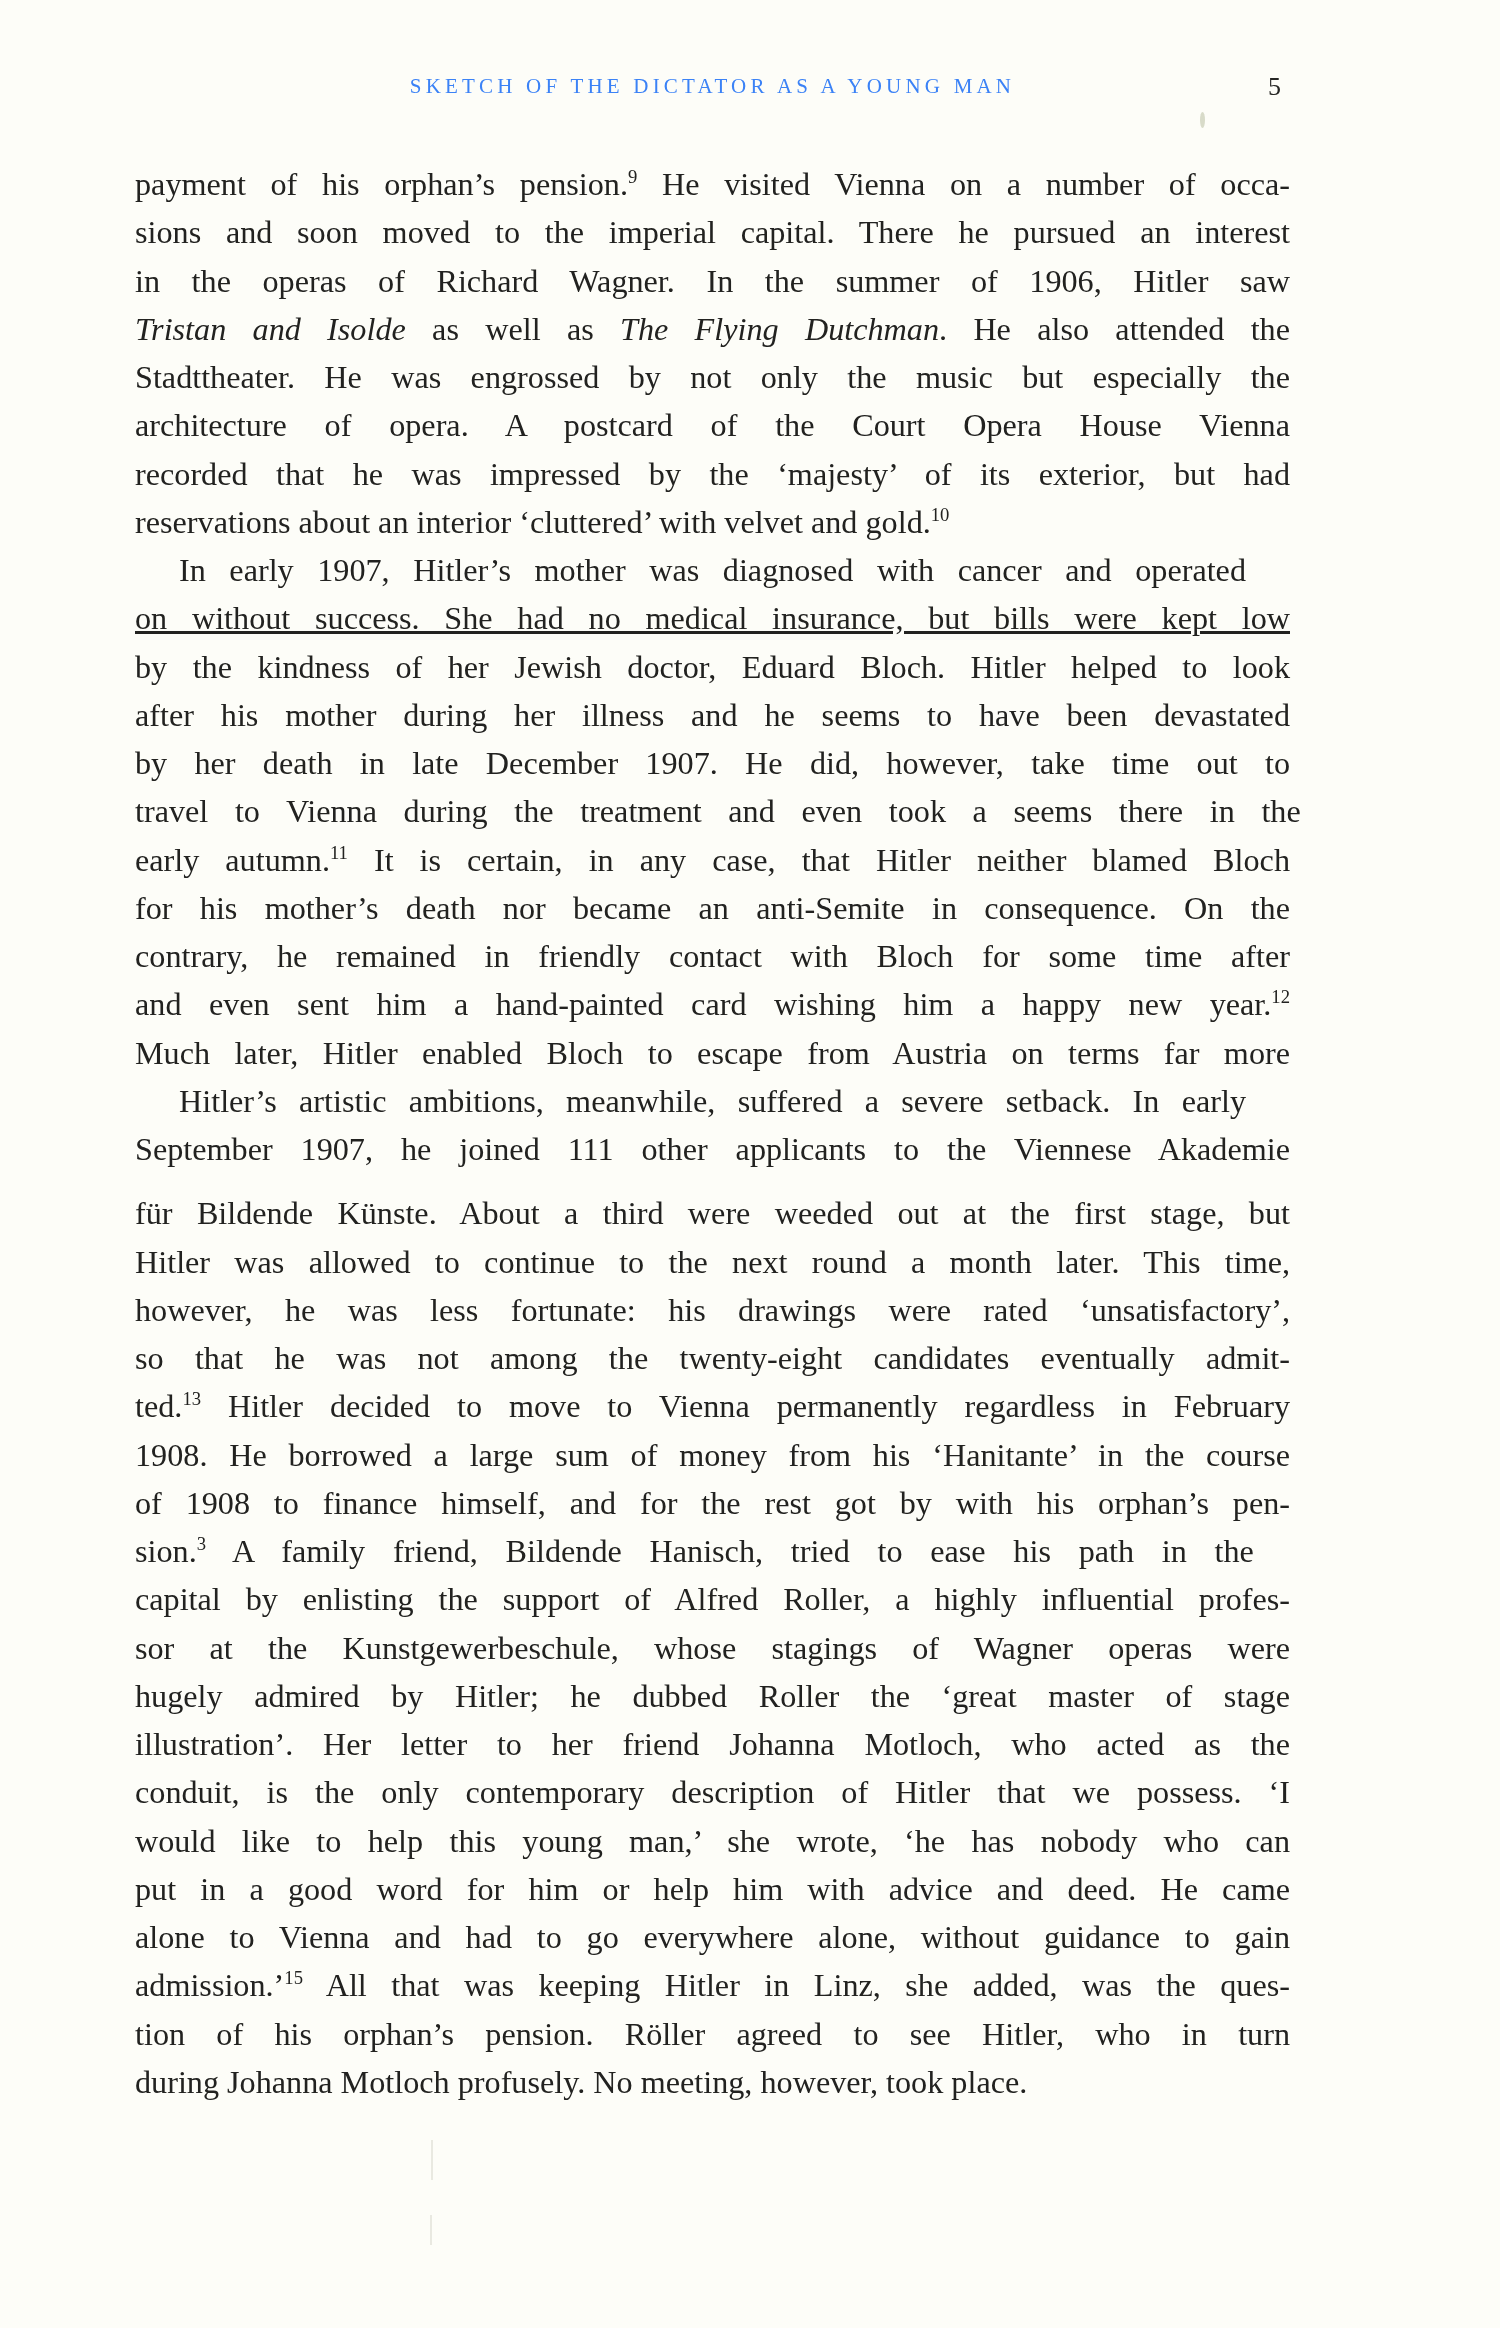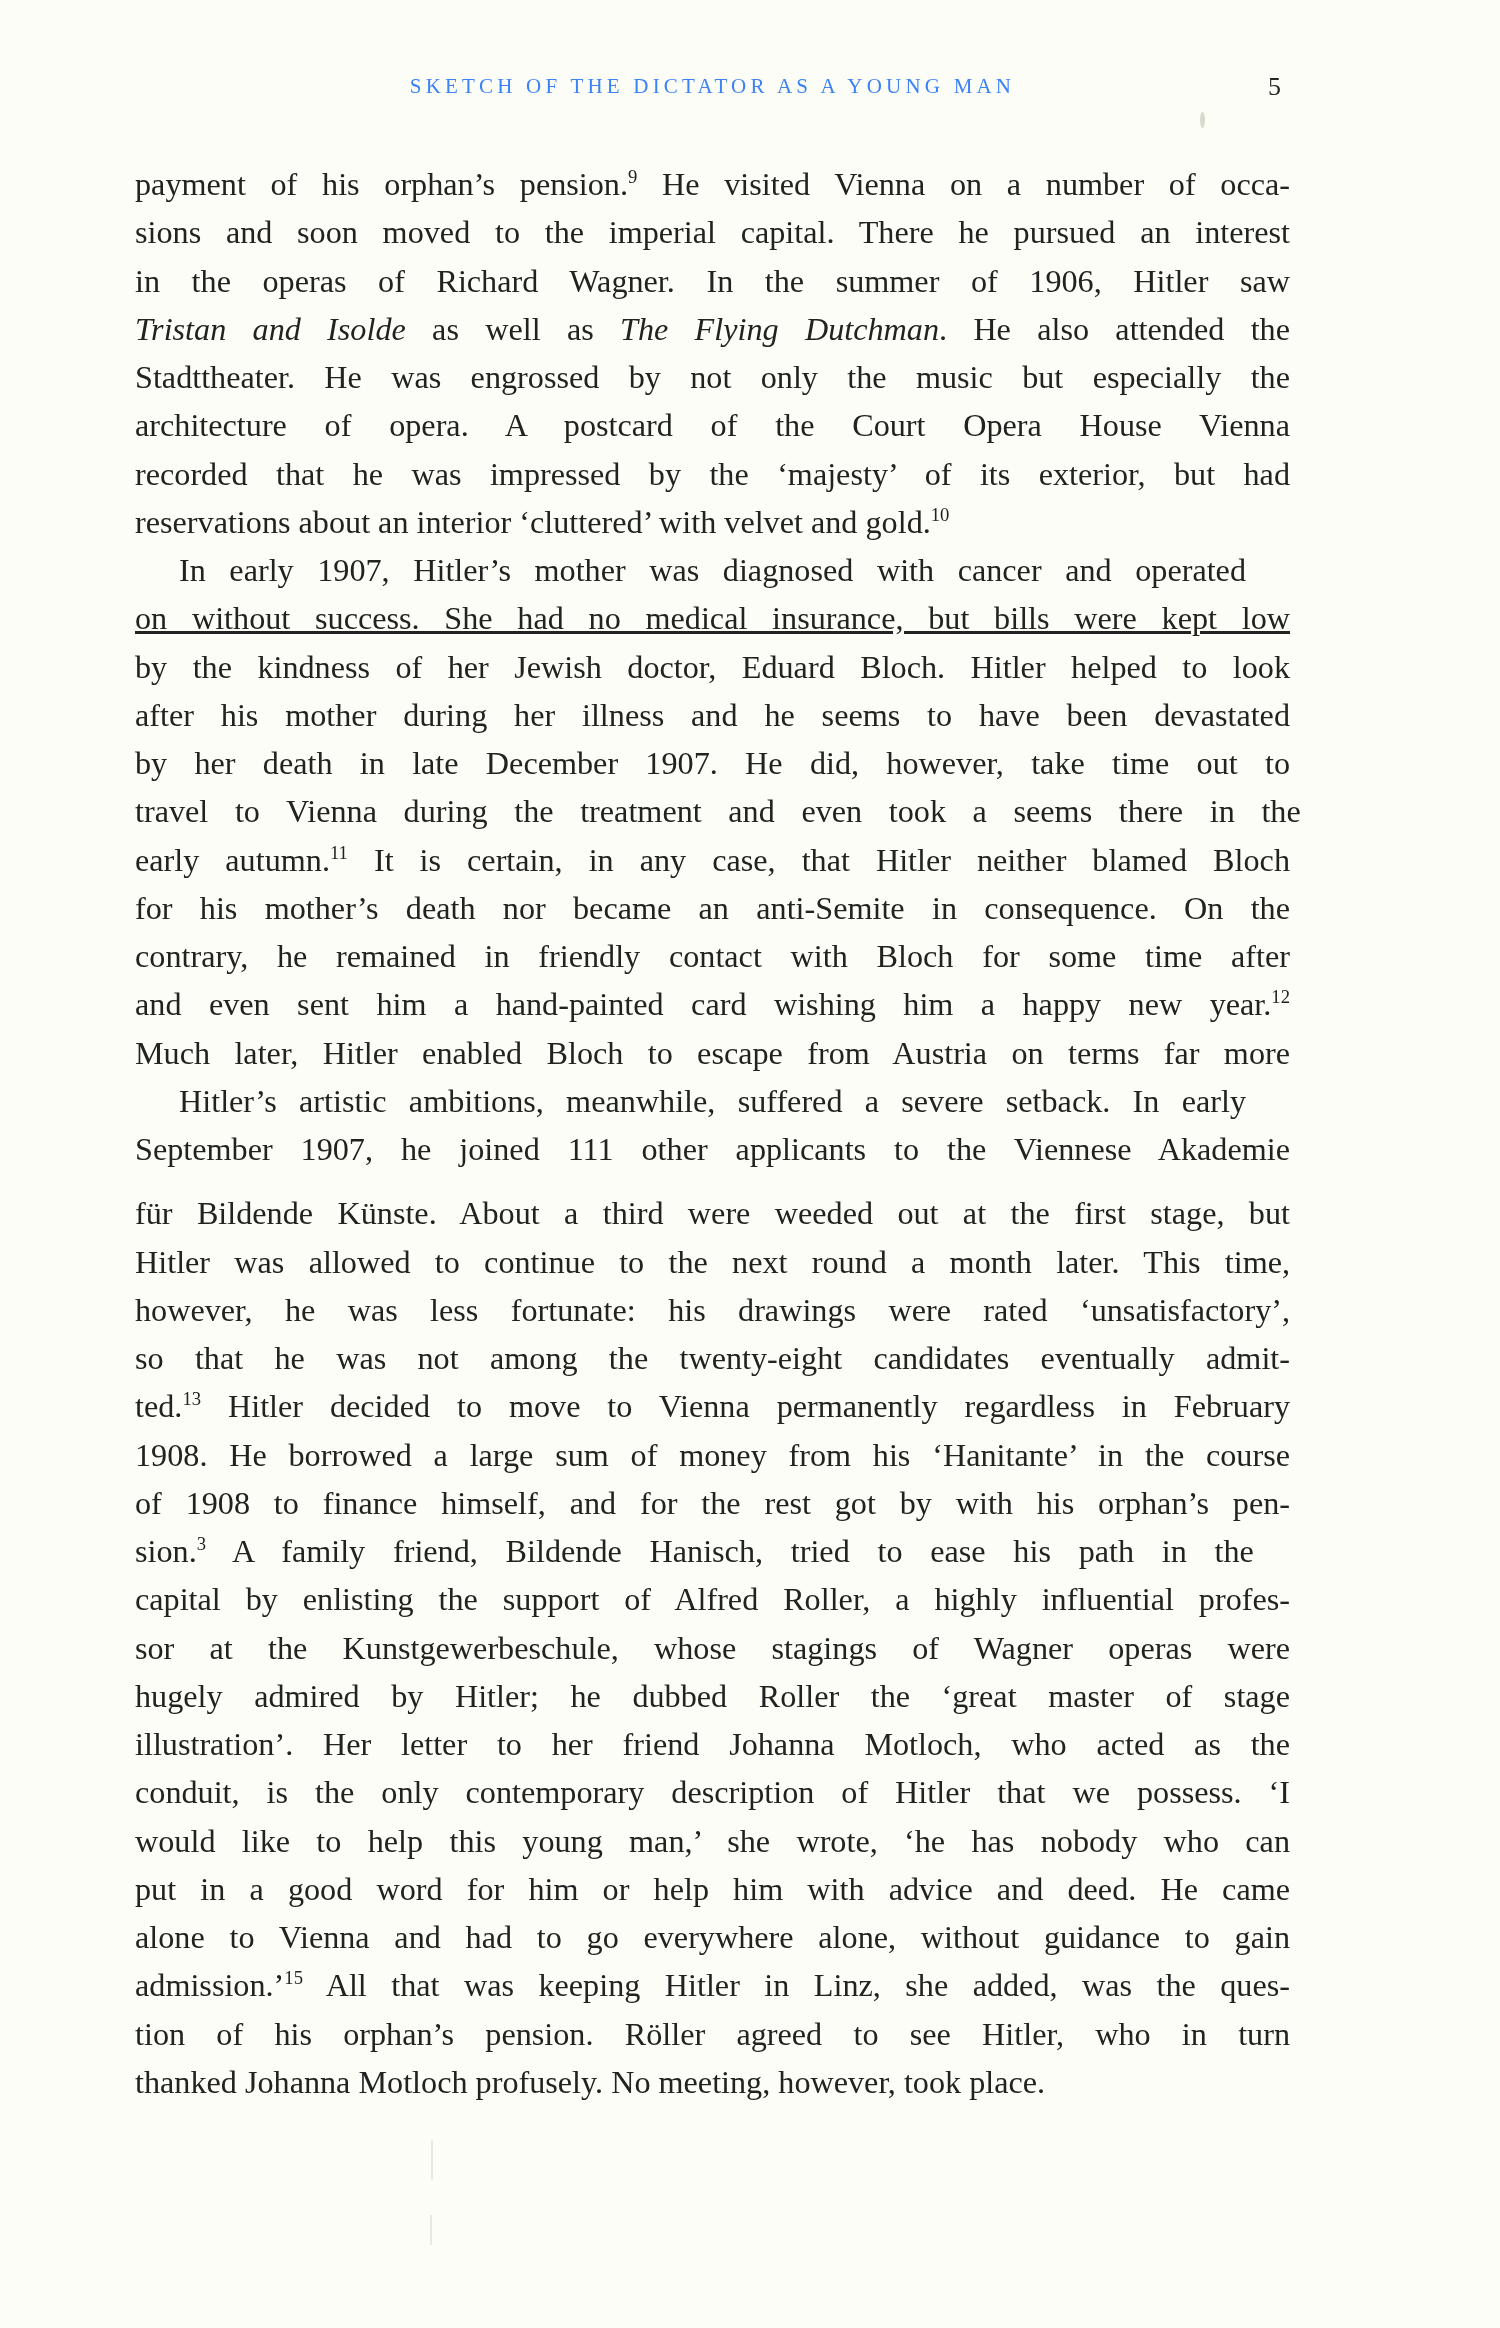--- a/index.html
+++ b/index.html
@@ -78,20 +78,20 @@
         <span class="line" style="white-space: nowrap; display: block;"><span style="white-space: nowrap; display: inline-block; word-spacing: 16.8651px; text-indent: 0px;"><span>capital by enlisting the support of Alfred Roller, a highly influential profes-</span></span></span>
         <span class="line" style="white-space: nowrap; display: block;"><span style="white-space: nowrap; display: inline-block; word-spacing: 27.1875px; text-indent: 0px;"><span>sor at the Kunstgewerbeschule, whose stagings of Wagner operas were</span></span></span>
         <span class="line" style="white-space: nowrap; display: block;"><span style="white-space: nowrap; display: inline-block; word-spacing: 23.5px; text-indent: 0px;"><span>hugely admired by Hitler; he dubbed Roller the ‘great master of stage</span></span></span>
         <span class="line" style="white-space: nowrap; display: block;"><span style="white-space: nowrap; display: inline-block; word-spacing: 21.7116px; text-indent: 0px;"><span>illustration’. Her letter to her friend Johanna Motloch, who acted as the</span></span></span>
         <span class="line" style="white-space: nowrap; display: block;"><span style="white-space: nowrap; display: inline-block; word-spacing: 18.9418px; text-indent: 0px;"><span>conduit, is the only contemporary description of Hitler that we possess. ‘I</span></span></span>
         <span class="line" style="white-space: nowrap; display: block;"><span style="white-space: nowrap; display: inline-block; word-spacing: 18.2716px; text-indent: 0px;"><span>would like to help this young man,’ she wrote, ‘he has nobody who can</span></span></span>
         <span class="line" style="white-space: nowrap; display: block;"><span style="white-space: nowrap; display: inline-block; word-spacing: 16.099px; text-indent: 0px;"><span>put in a good word for him or help him with advice and deed. He came</span></span></span>
         <span class="line" style="white-space: nowrap; display: block;"><span style="white-space: nowrap; display: inline-block; word-spacing: 16.6875px; text-indent: 0px;"><span>alone to Vienna and had to go everywhere alone, without guidance to gain</span></span></span>
         <span class="line" style="white-space: nowrap; display: block;"><span style="white-space: nowrap; display: inline-block; word-spacing: 16.4036px; text-indent: 0px;"><span>admission.’</span><sup>15</sup><span> All that was keeping Hitler in Linz, she added, was the ques-</span></span></span>
         <span class="line" style="white-space: nowrap; display: block;"><span style="white-space: nowrap; display: inline-block; word-spacing: 23.2044px; text-indent: 0px;"><span>tion of his orphan’s pension. Röller agreed to see Hitler, who in turn</span></span></span>
-        <span class="line last" style="white-space: nowrap; display: block;"><span style="white-space: nowrap; display: inline-block; text-indent: 0px;"><span>thanked Johanna Motloch profusely. No meeting, however, took place.</span></span></span>
+        <span class="line last" style="white-space: nowrap; display: block;"><span style="white-space: nowrap; display: inline-block; text-indent: 0px;"><span>during Johanna Motloch profusely. No meeting, however, took place.</span></span></span>
       </p>
     </div>
 
   <div class="smudge" style="left:1200px;top:112px;width:5px;height:16px;"></div>
   <div class="scanline" style="left:431px;top:2140px;height:40px;"></div>
   <div class="scanline" style="left:430px;top:2215px;height:30px;"></div>
 </div>
 
 </body></html>

